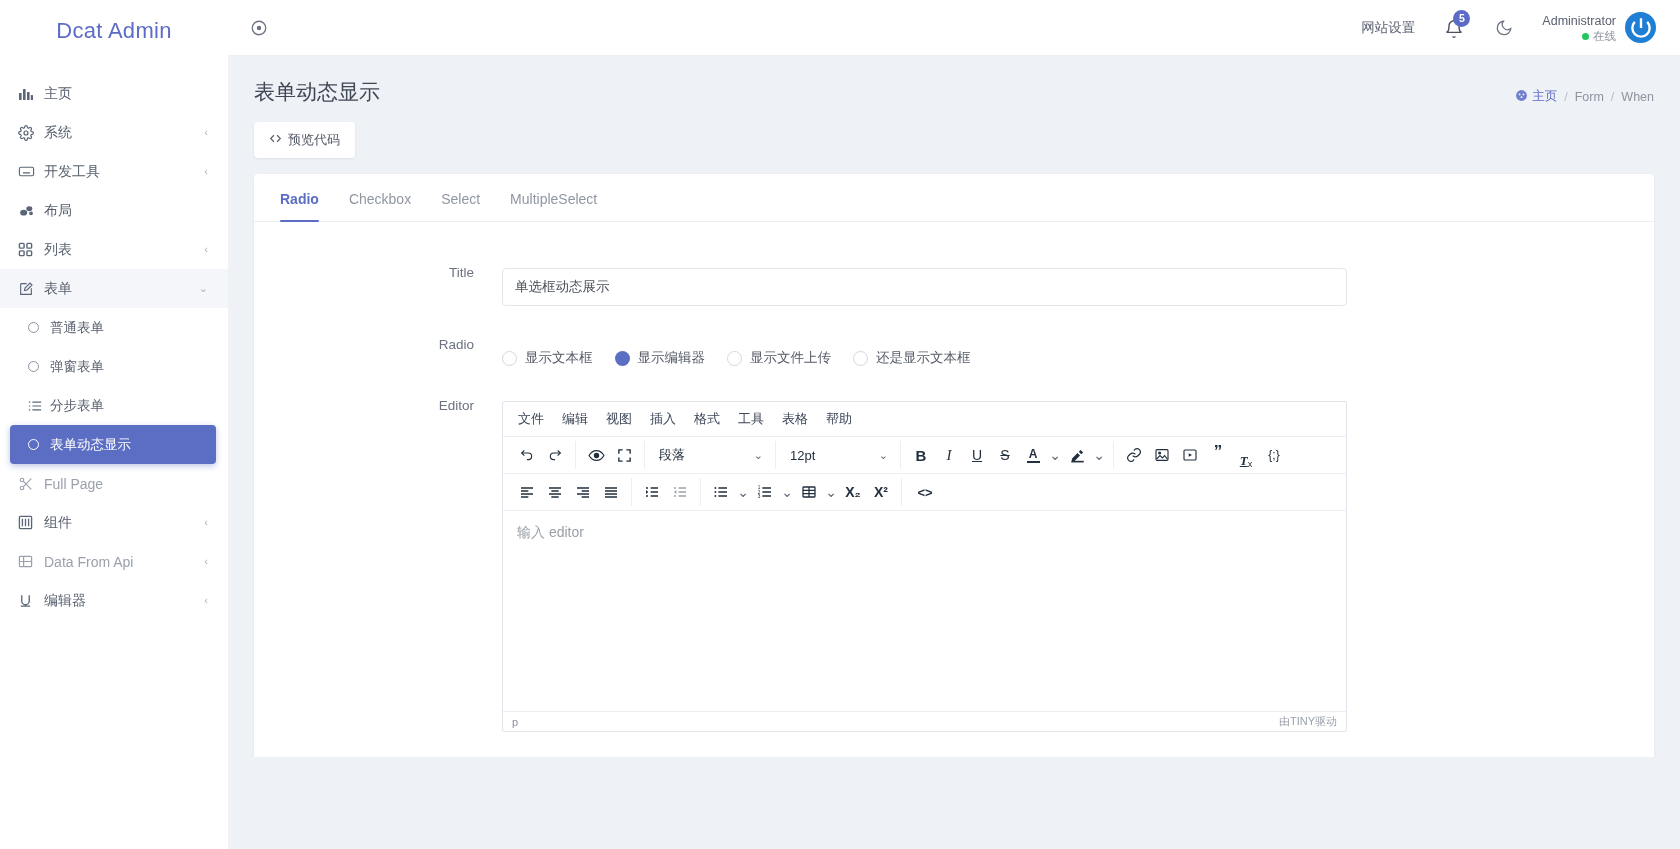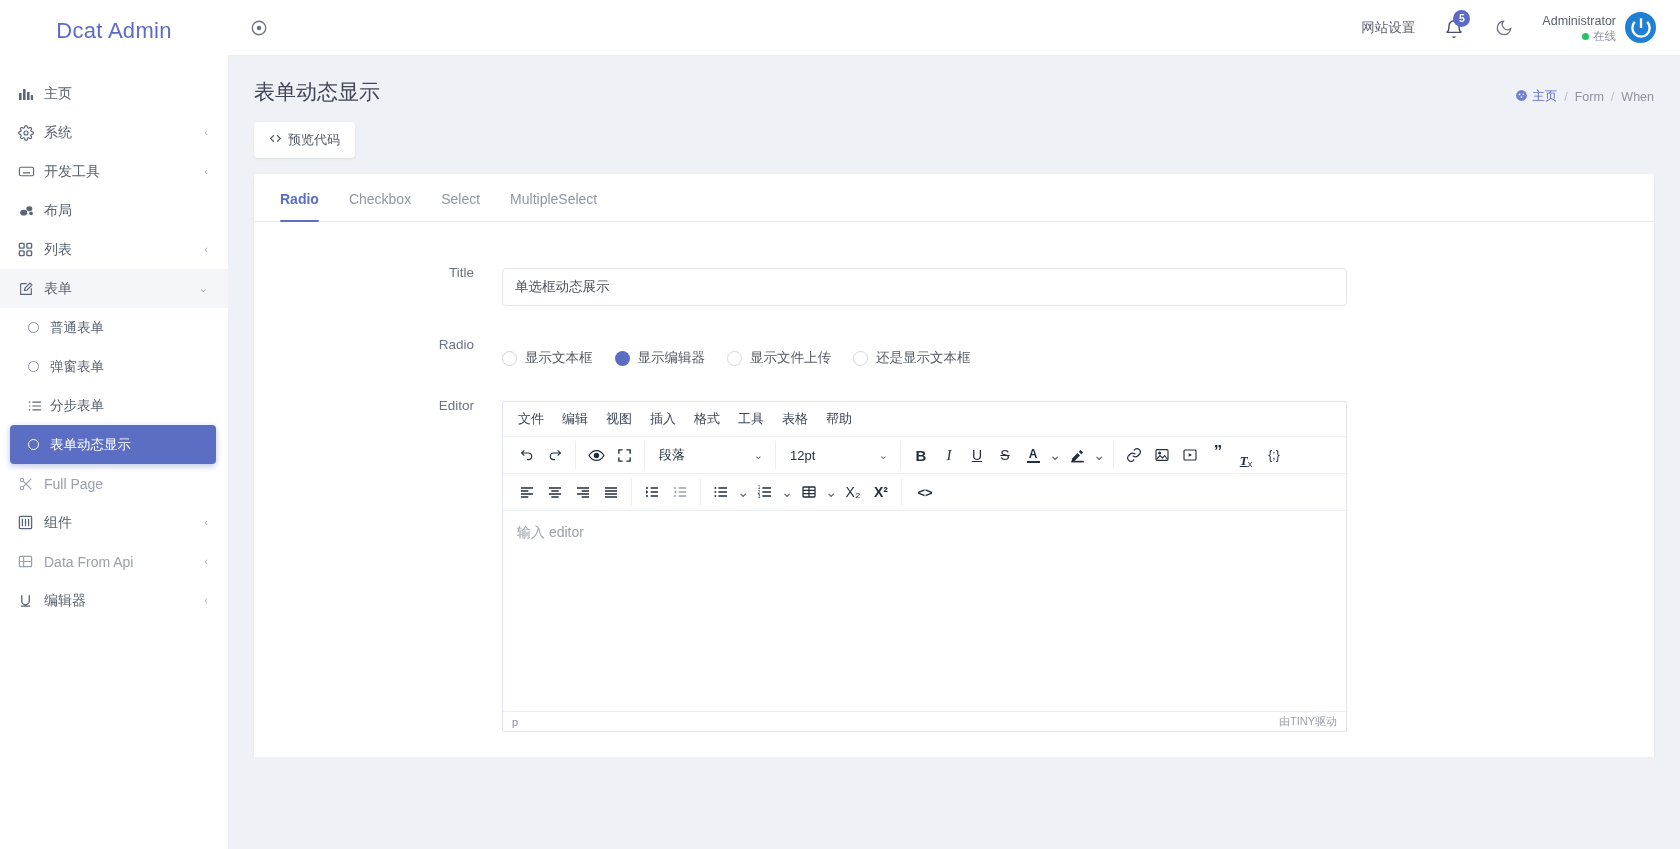--- a/index.html
+++ b/index.html
@@ -613,21 +613,21 @@
                         </svg>
                     </span>
                     <span class="tbtn chev">⌄</span>
                     <span class="tbtn">
                       <svg width="16" height="16" viewBox="0 0 24 24" fill="none" stroke="currentColor" stroke-width="1.9">
                           <rect x="3" y="4.5" width="18" height="15" rx="1"></rect>
                           <path d="M3 9.5h18M3 14.5h18M12 4.5v15"></path>
                         </svg>
                     </span>
                     <span class="tbtn chev">⌄</span>
-                    <span class="tbtn" style="font-size:14px;font-weight:400">X₂</span>
+                    <span class="tbtn" style="font-size:14px;font-weight:700">X₂</span>
                     <span class="tbtn" style="font-size:14px;font-weight:600">X²</span>
                   </div>
                   <div class="tgrp">
                     <span class="tbtn" style="font-size:13px;font-weight:700;width:34px">&lt;&gt;</span>
                   </div>
                 </div>
 
                 <div class="tmce-body">
                   <div class="tmce-ph">输入 editor</div>
                 </div>

